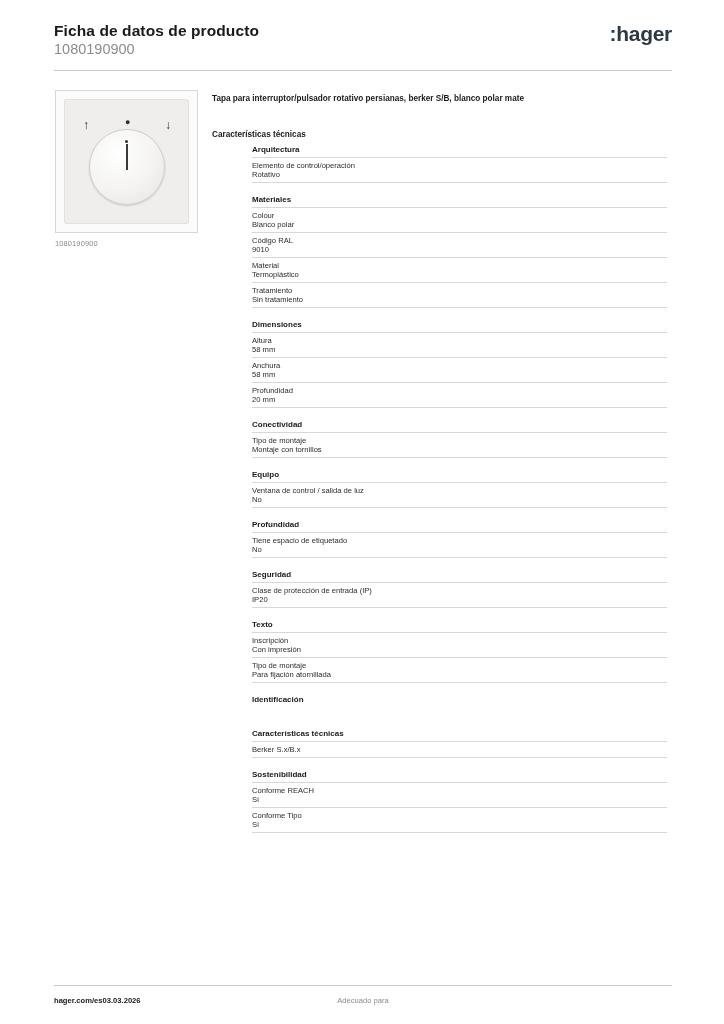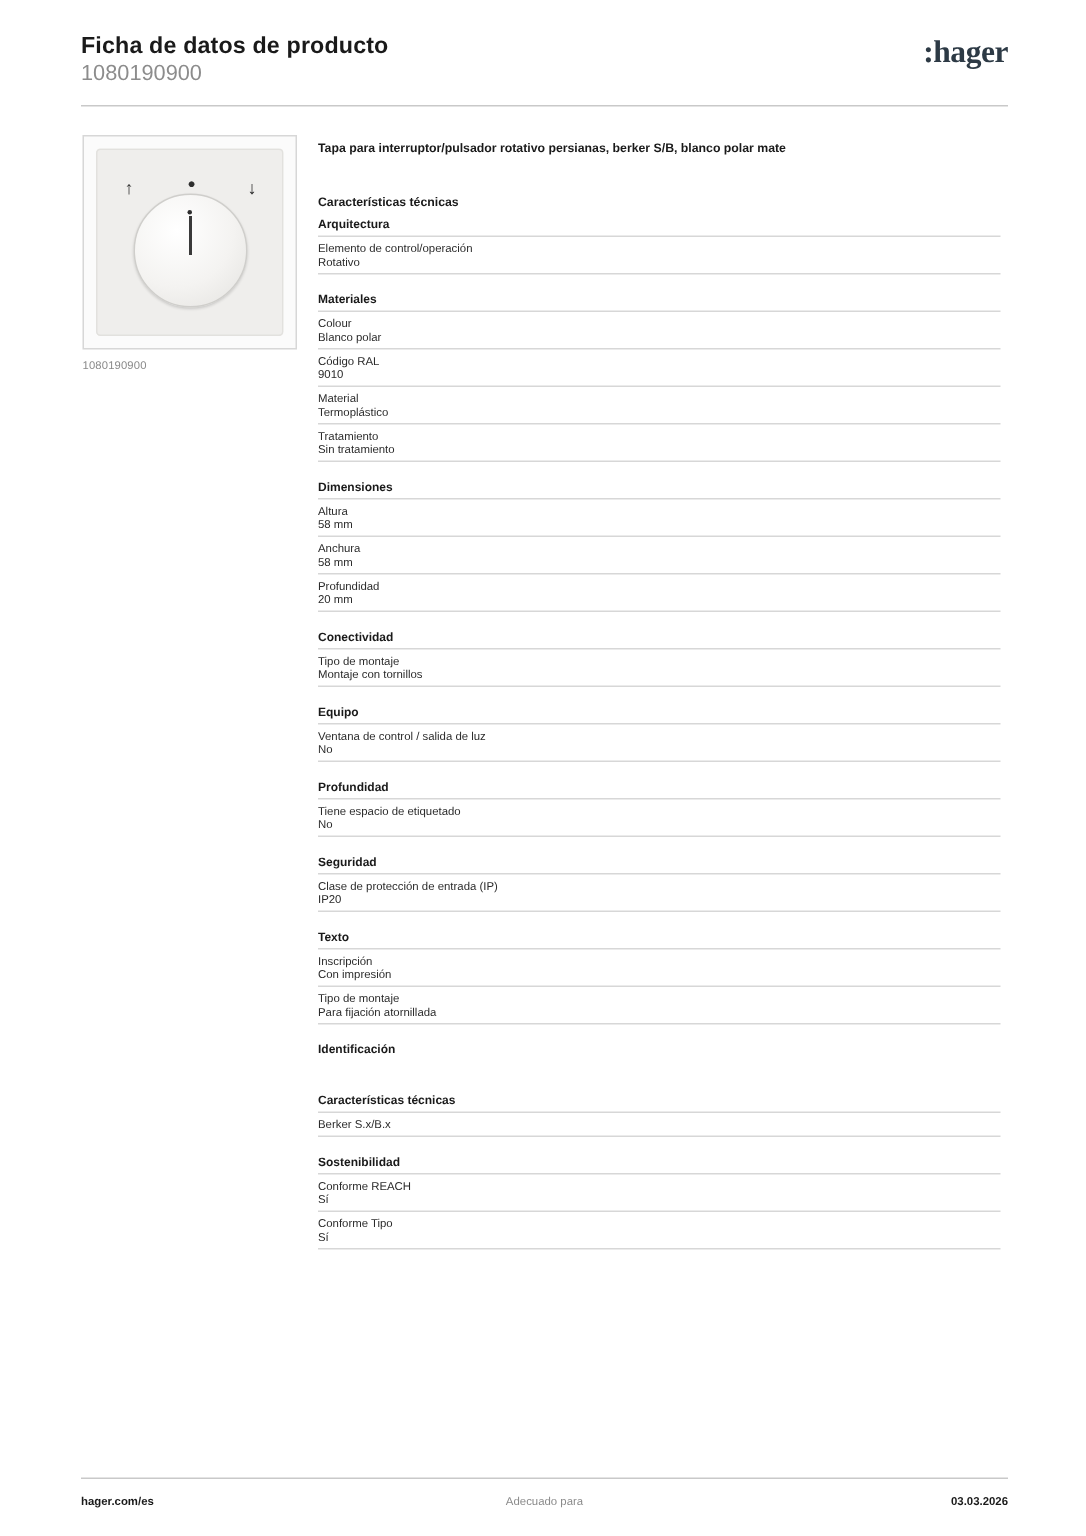--- a/index.html
+++ b/index.html
@@ -45,21 +45,20 @@
     font-size: 14.5px;
     font-weight: normal;
     color: #8c8c8c;
     margin-top: 2px;
   }
   .brand {
     font-size: 21px;
     font-weight: bold;
     color: #2d3a45;
     letter-spacing: -0.3px;
-    font-family: Liberation Serif, serif;
   }
   .header-rule {
     position: absolute;
     left: 54px;
     top: 70px;
     width: 618px;
     height: 1px;
     background: #c9c9c9;
   }
 
@@ -150,20 +149,21 @@
     margin-bottom: 26px;
   }
   .section-heading {
     font-size: 8.2px;
     font-weight: bold;
     color: #1a1a1a;
     margin-bottom: 6px;
   }
   .group {
     margin-bottom: 12px;
+    margin-left: 40px;
   }
   .group-title {
     font-size: 8px;
     font-weight: bold;
     color: #1a1a1a;
     padding-bottom: 3px;
   }
   .row {
     display: flex;
     justify-content: space-between;
@@ -201,21 +201,21 @@
     height: 1px;
     background: #c9c9c9;
   }
   .footer {
     position: absolute;
     left: 54px;
     top: 996px;
     width: 618px;
     display: flex;
     align-items: center;
-    justify-content: space-between;
+    justify-content: flex-start;
     font-size: 7.6px;
     font-weight: bold;
     color: #1a1a1a;
   }
   .footer .center {
     font-weight: normal;
     color: #8a8a8a;
     position: absolute;
     left: 50%;
     transform: translateX(-50%);

